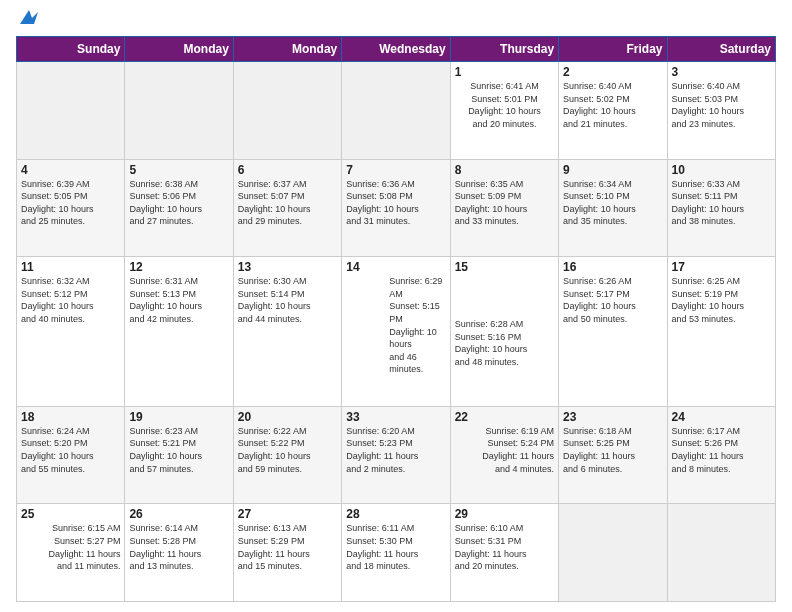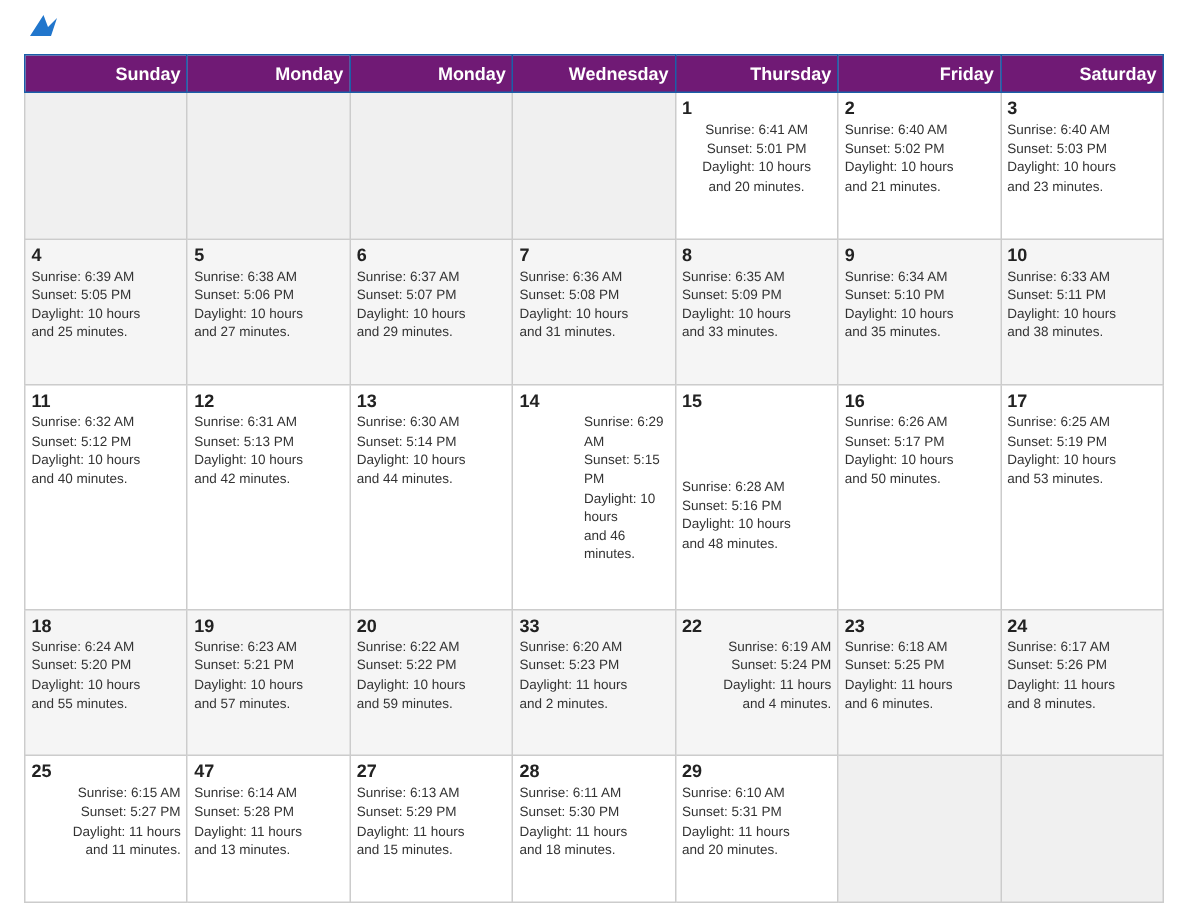--- a/index.html
+++ b/index.html
@@ -305,21 +305,21 @@
         </tr>
         <tr>
           <td>
             <span class="day-num">25</span>
             <div class="day-info" style="white-space: pre-line; text-align: right;">Sunrise: 6:15 AM
 Sunset: 5:27 PM
 Daylight: 11 hours
 and 11 minutes.</div>
           </td>
           <td>
-            <span class="day-num">47</span>
+            <span class="day-num">26</span>
             <div class="day-info" style="white-space: pre-line;">Sunrise: 6:14 AM
 Sunset: 5:28 PM
 Daylight: 11 hours
 and 13 minutes.</div>
           </td>
           <td>
             <span class="day-num">27</span>
             <div class="day-info" style="white-space: pre-line;">Sunrise: 6:13 AM
 Sunset: 5:29 PM
 Daylight: 11 hours

